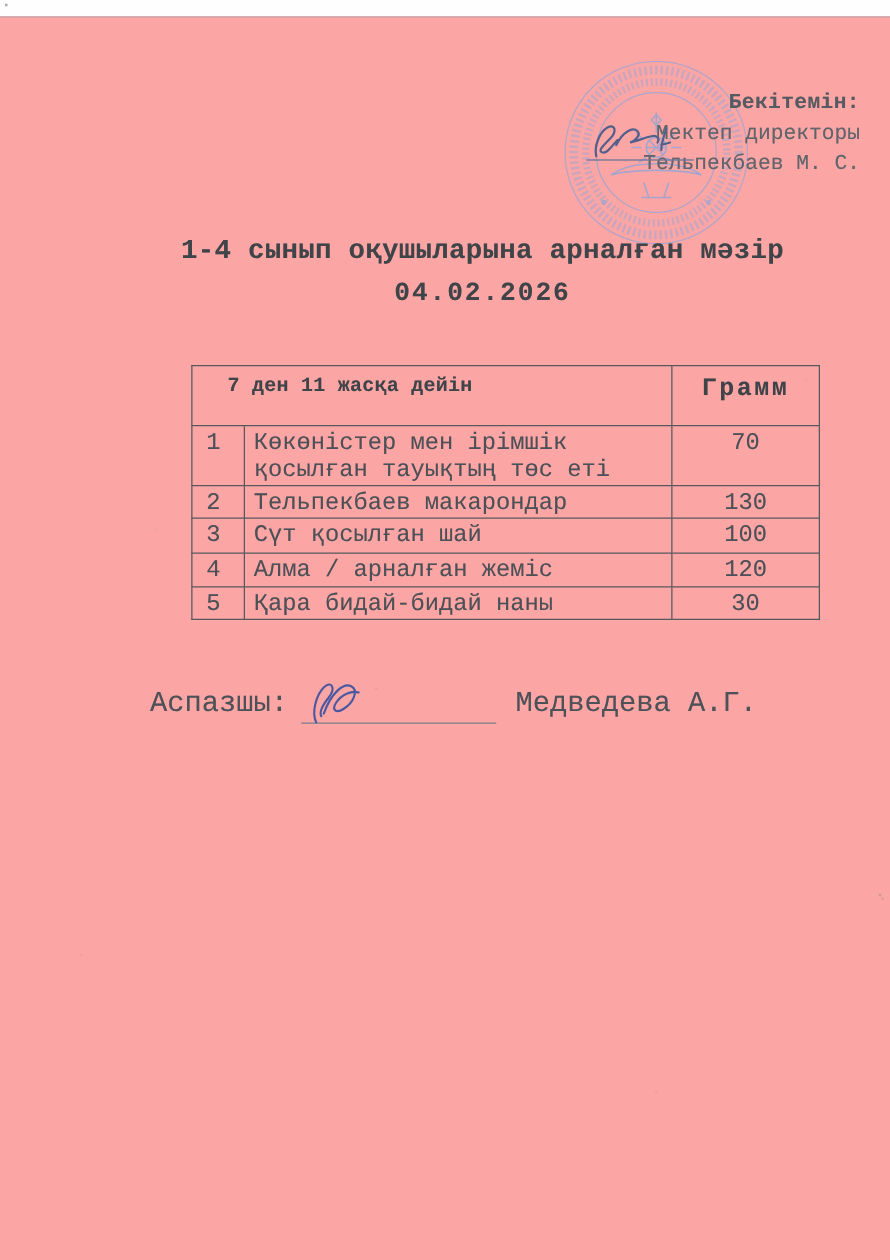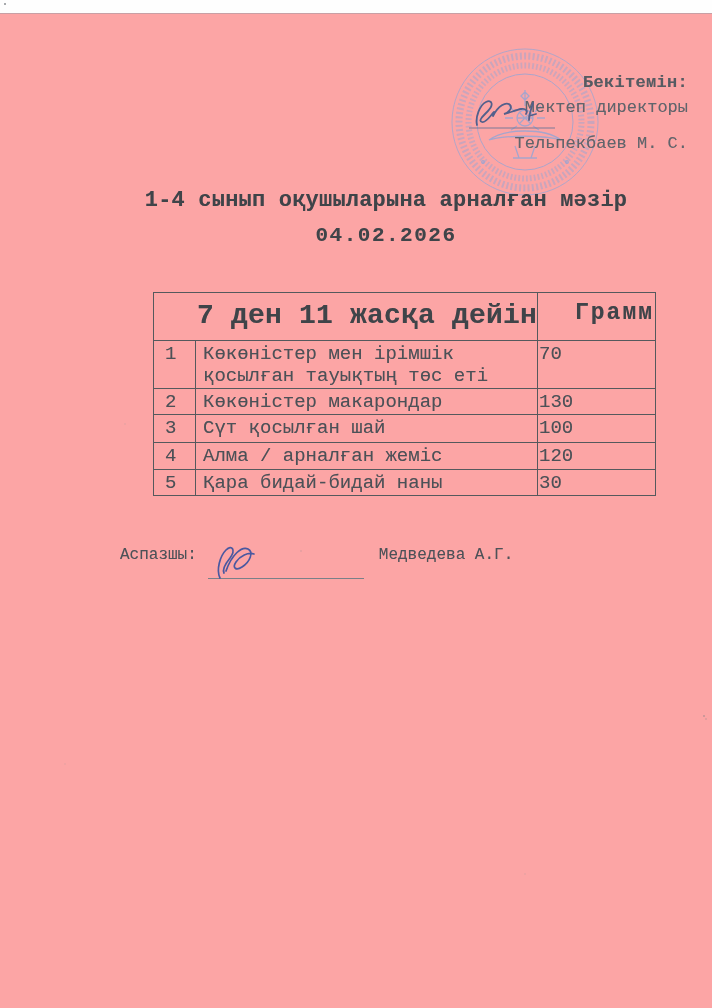--- a/index.html
+++ b/index.html
@@ -19,51 +19,51 @@
   .stamp .ring-text{fill:none;stroke:var(--stamp-blue,#8fa5d8);}
   .stamp .emblem{fill:none;stroke:var(--stamp-blue,#8fa5d8);}
 
   
   .approval{
     position:absolute;left:440px;top:72px;width:248px;text-align:right;z-index:2;
     font-size:17px;line-height:21px;color:#60656c;
   }
   .approve-label{font-weight:bold;color:#565b62;letter-spacing:.3px;}
   .approve-role{margin-top:4px;}
-  .approve-name{margin-top:15px;}
+  .approve-name{margin-top:3px;}
   .director-sig{position:absolute;left:465px;top:95px;width:100px;height:40px;z-index:3;}
 
   
   .heading{position:absolute;left:58px;top:188px;width:656px;text-align:center;color:#3f4449;z-index:2;}
   .doc-title{font-size:22px;font-weight:bold;letter-spacing:.2px;line-height:26px;}
   .doc-date{font-size:21px;font-weight:bold;margin-top:10px;letter-spacing:1.5px;}
 
   
   .menu{
     position:absolute;left:153px;top:292px;width:502px;z-index:2;
     border-collapse:collapse;table-layout:fixed;color:#4c5157;
   }
   .menu th,.menu td{border:1.5px solid #55595d;vertical-align:top;overflow:hidden;font-weight:normal;}
   .menu thead th{height:39px;color:#3f4449;font-weight:bold;}
-  th.age{text-align:right;padding:7px 0 0 28px;font-size:28px;letter-spacing:.2px;}
-  th.grams-h{text-align:right;padding-top:7px;font-size:23px;letter-spacing:2px;}
+  th.age{text-align:left;padding:7px 0 0 28px;font-size:16px;letter-spacing:.2px;}
+  th.grams-h{text-align:center;padding-top:7px;font-size:20px;letter-spacing:2px;}
   .menu tbody td{font-size:19px;padding-top:2px;}
   .menu td.num{padding-left:11px;}
   .menu td.dish{padding-left:7px;line-height:22px;}
-  .menu td.grams{text-align:left;}
+  .menu td.grams{text-align:center;}
   .menu tbody tr:nth-child(1){height:48px;}
   .menu tbody tr:nth-child(2){height:25px;}
   .menu tbody tr:nth-child(3){height:28px;}
   .menu tbody tr:nth-child(4){height:27px;}
   .menu tbody tr:nth-child(5){height:26px;}
 
   
   .footer{
-    position:absolute;left:120px;top:546px;z-index:2;display:flex;
-    font-size:16px;color:#4d5258;
+    position:absolute;left:120px;top:546px;z-index:2;display:flex;align-items:flex-end;
+    font-size:23px;color:#4d5258;
   }
   .cook-label{padding-bottom:3px;}
   .sig-line{position:relative;width:156px;height:32px;margin-left:11px;border-bottom:1.6px solid #7a8088;}
   .cook-sig{position:absolute;left:4px;bottom:-2px;overflow:visible;}
   .cook-name{margin-left:15px;padding-bottom:3px;}
 
   
   .noise{position:absolute;left:4px;top:3px;width:2px;height:2px;background:rgba(95,100,106,.55);
     box-shadow:
       699px 712px 0 rgba(120,126,132,.35),
@@ -129,21 +129,21 @@
       </tr>
     </thead>
     <tbody>
         <tr>
           <td class="num">1</td>
           <td class="dish">Көкөністер мен ірімшік қосылған тауықтың төс еті</td>
           <td class="grams">70</td>
         </tr>
         <tr>
           <td class="num">2</td>
-          <td class="dish">Көкөністер макарондар</td>
+          <td class="dish">Тельпекбаев макарондар</td>
           <td class="grams">130</td>
         </tr>
         <tr>
           <td class="num">3</td>
           <td class="dish">Сүт қосылған шай</td>
           <td class="grams">100</td>
         </tr>
         <tr>
           <td class="num">4</td>
           <td class="dish">Алма / арналған жеміс</td>

